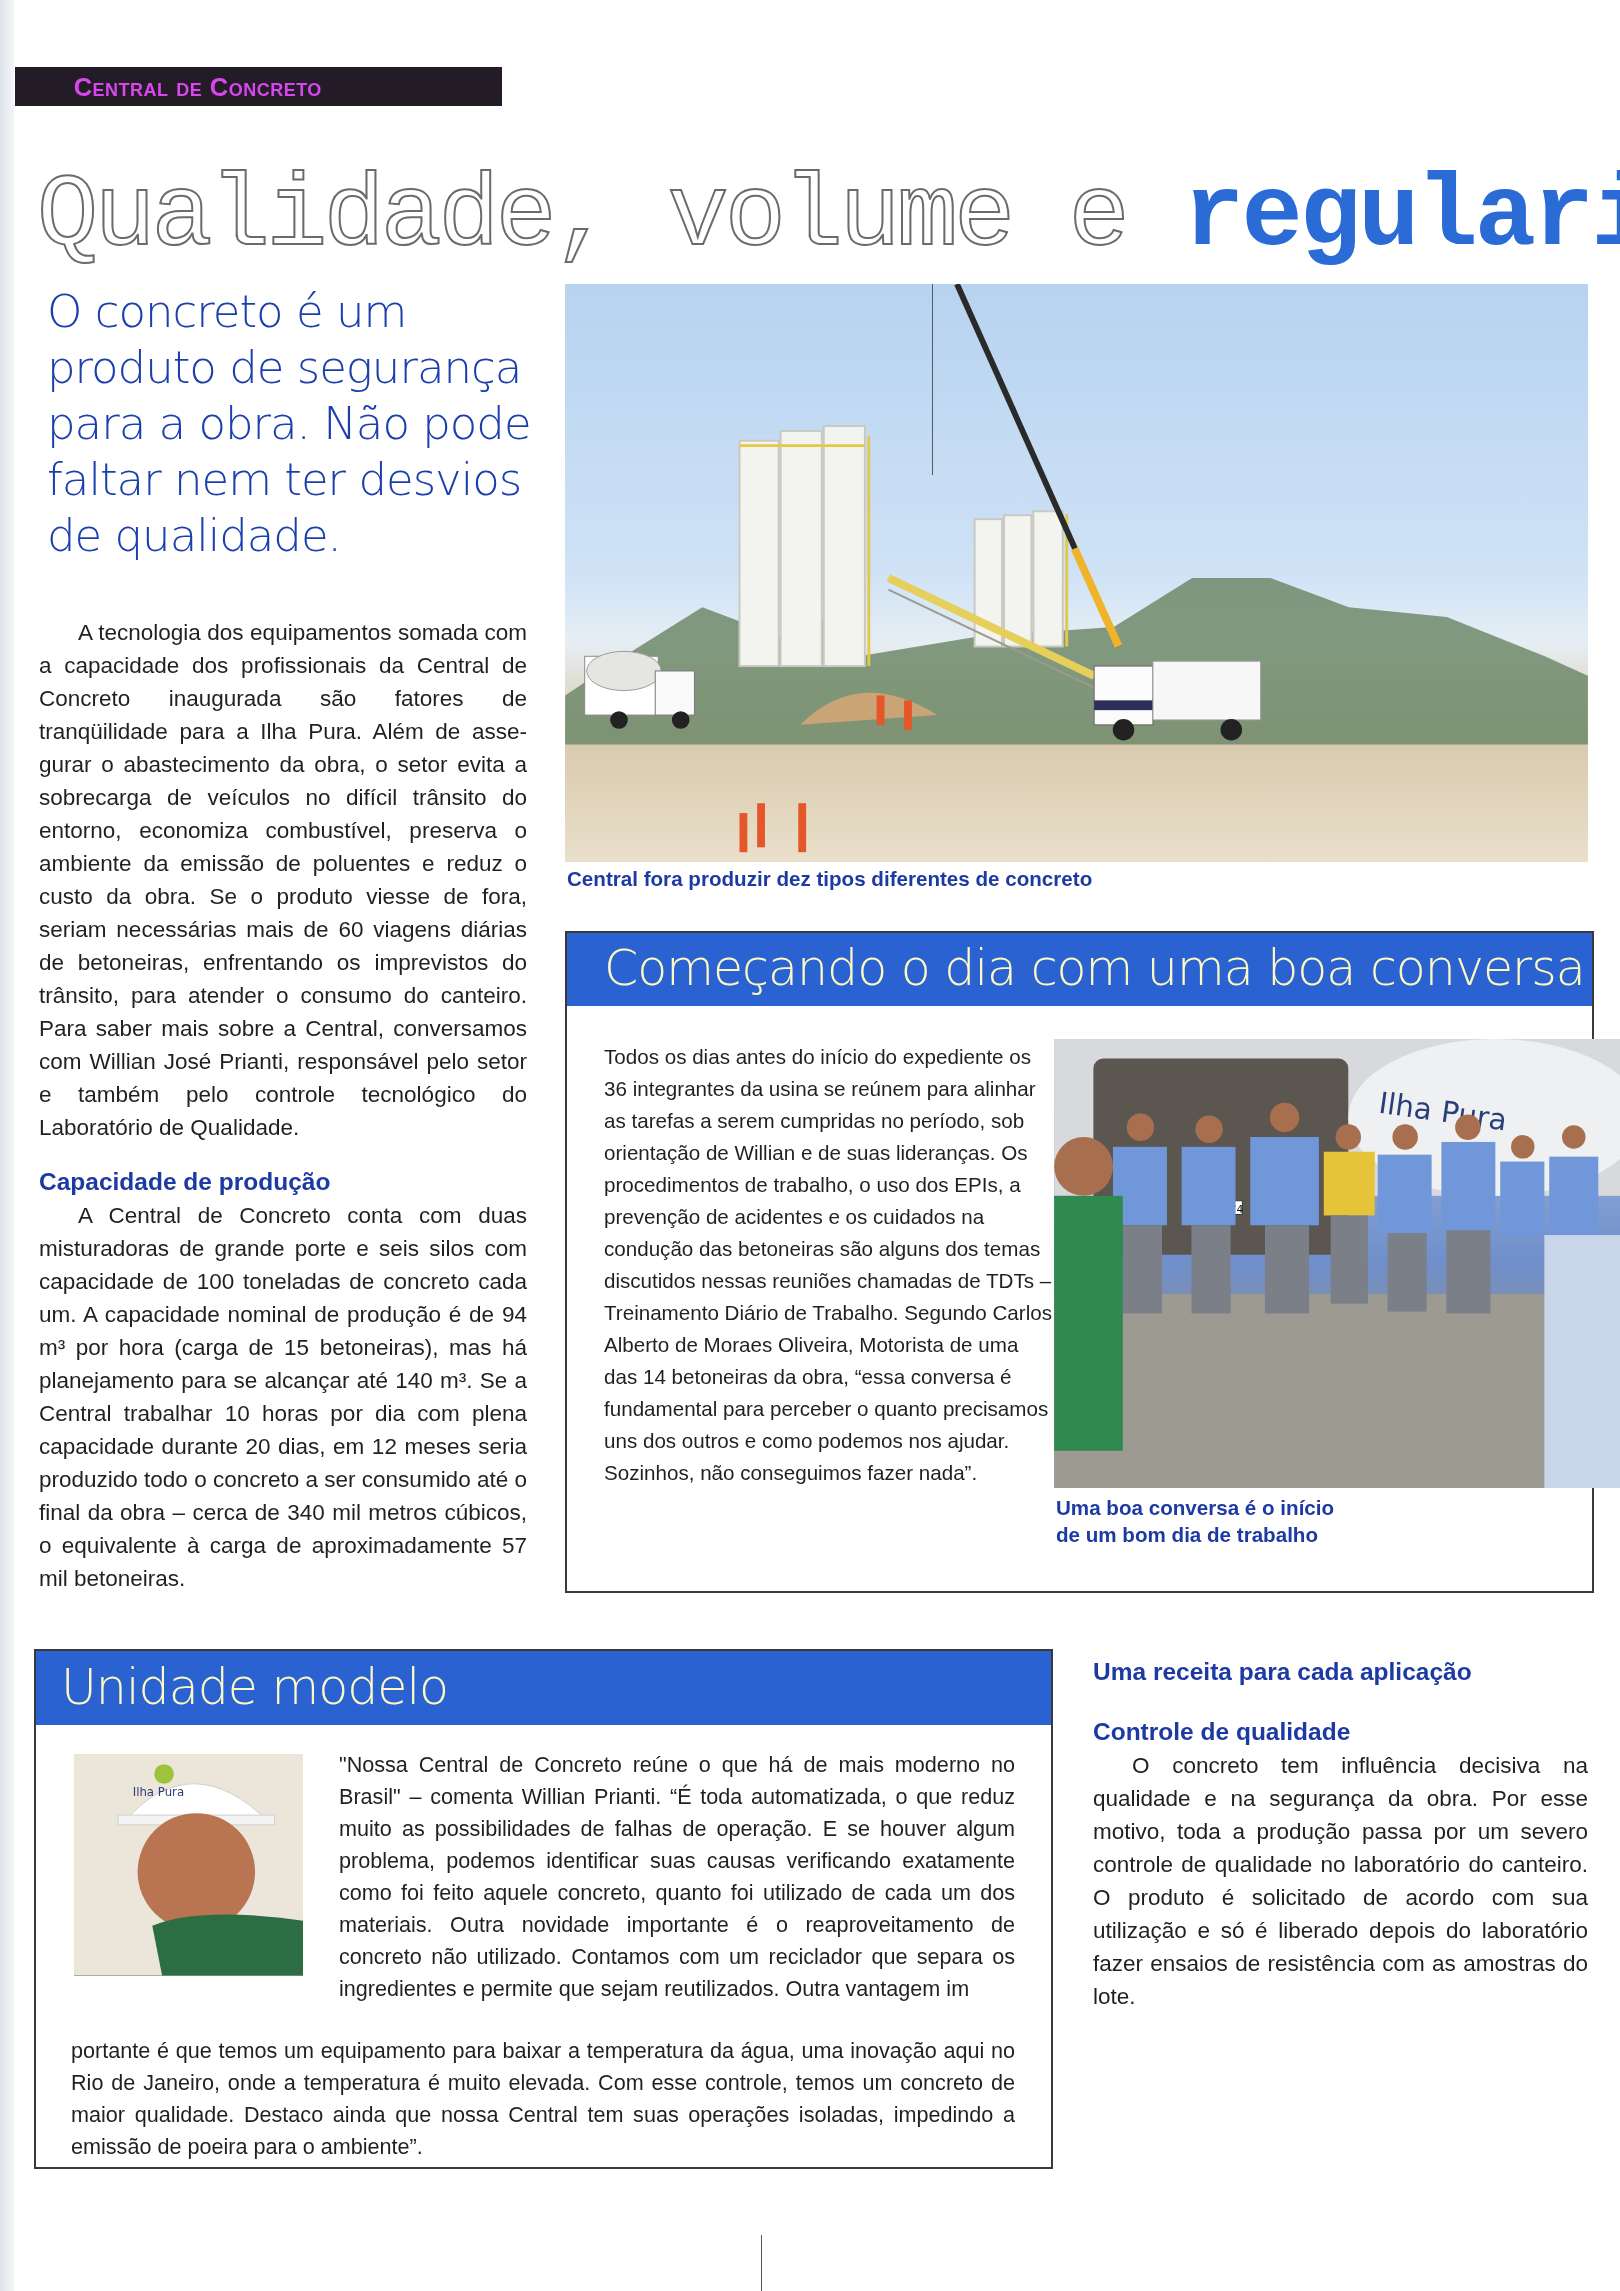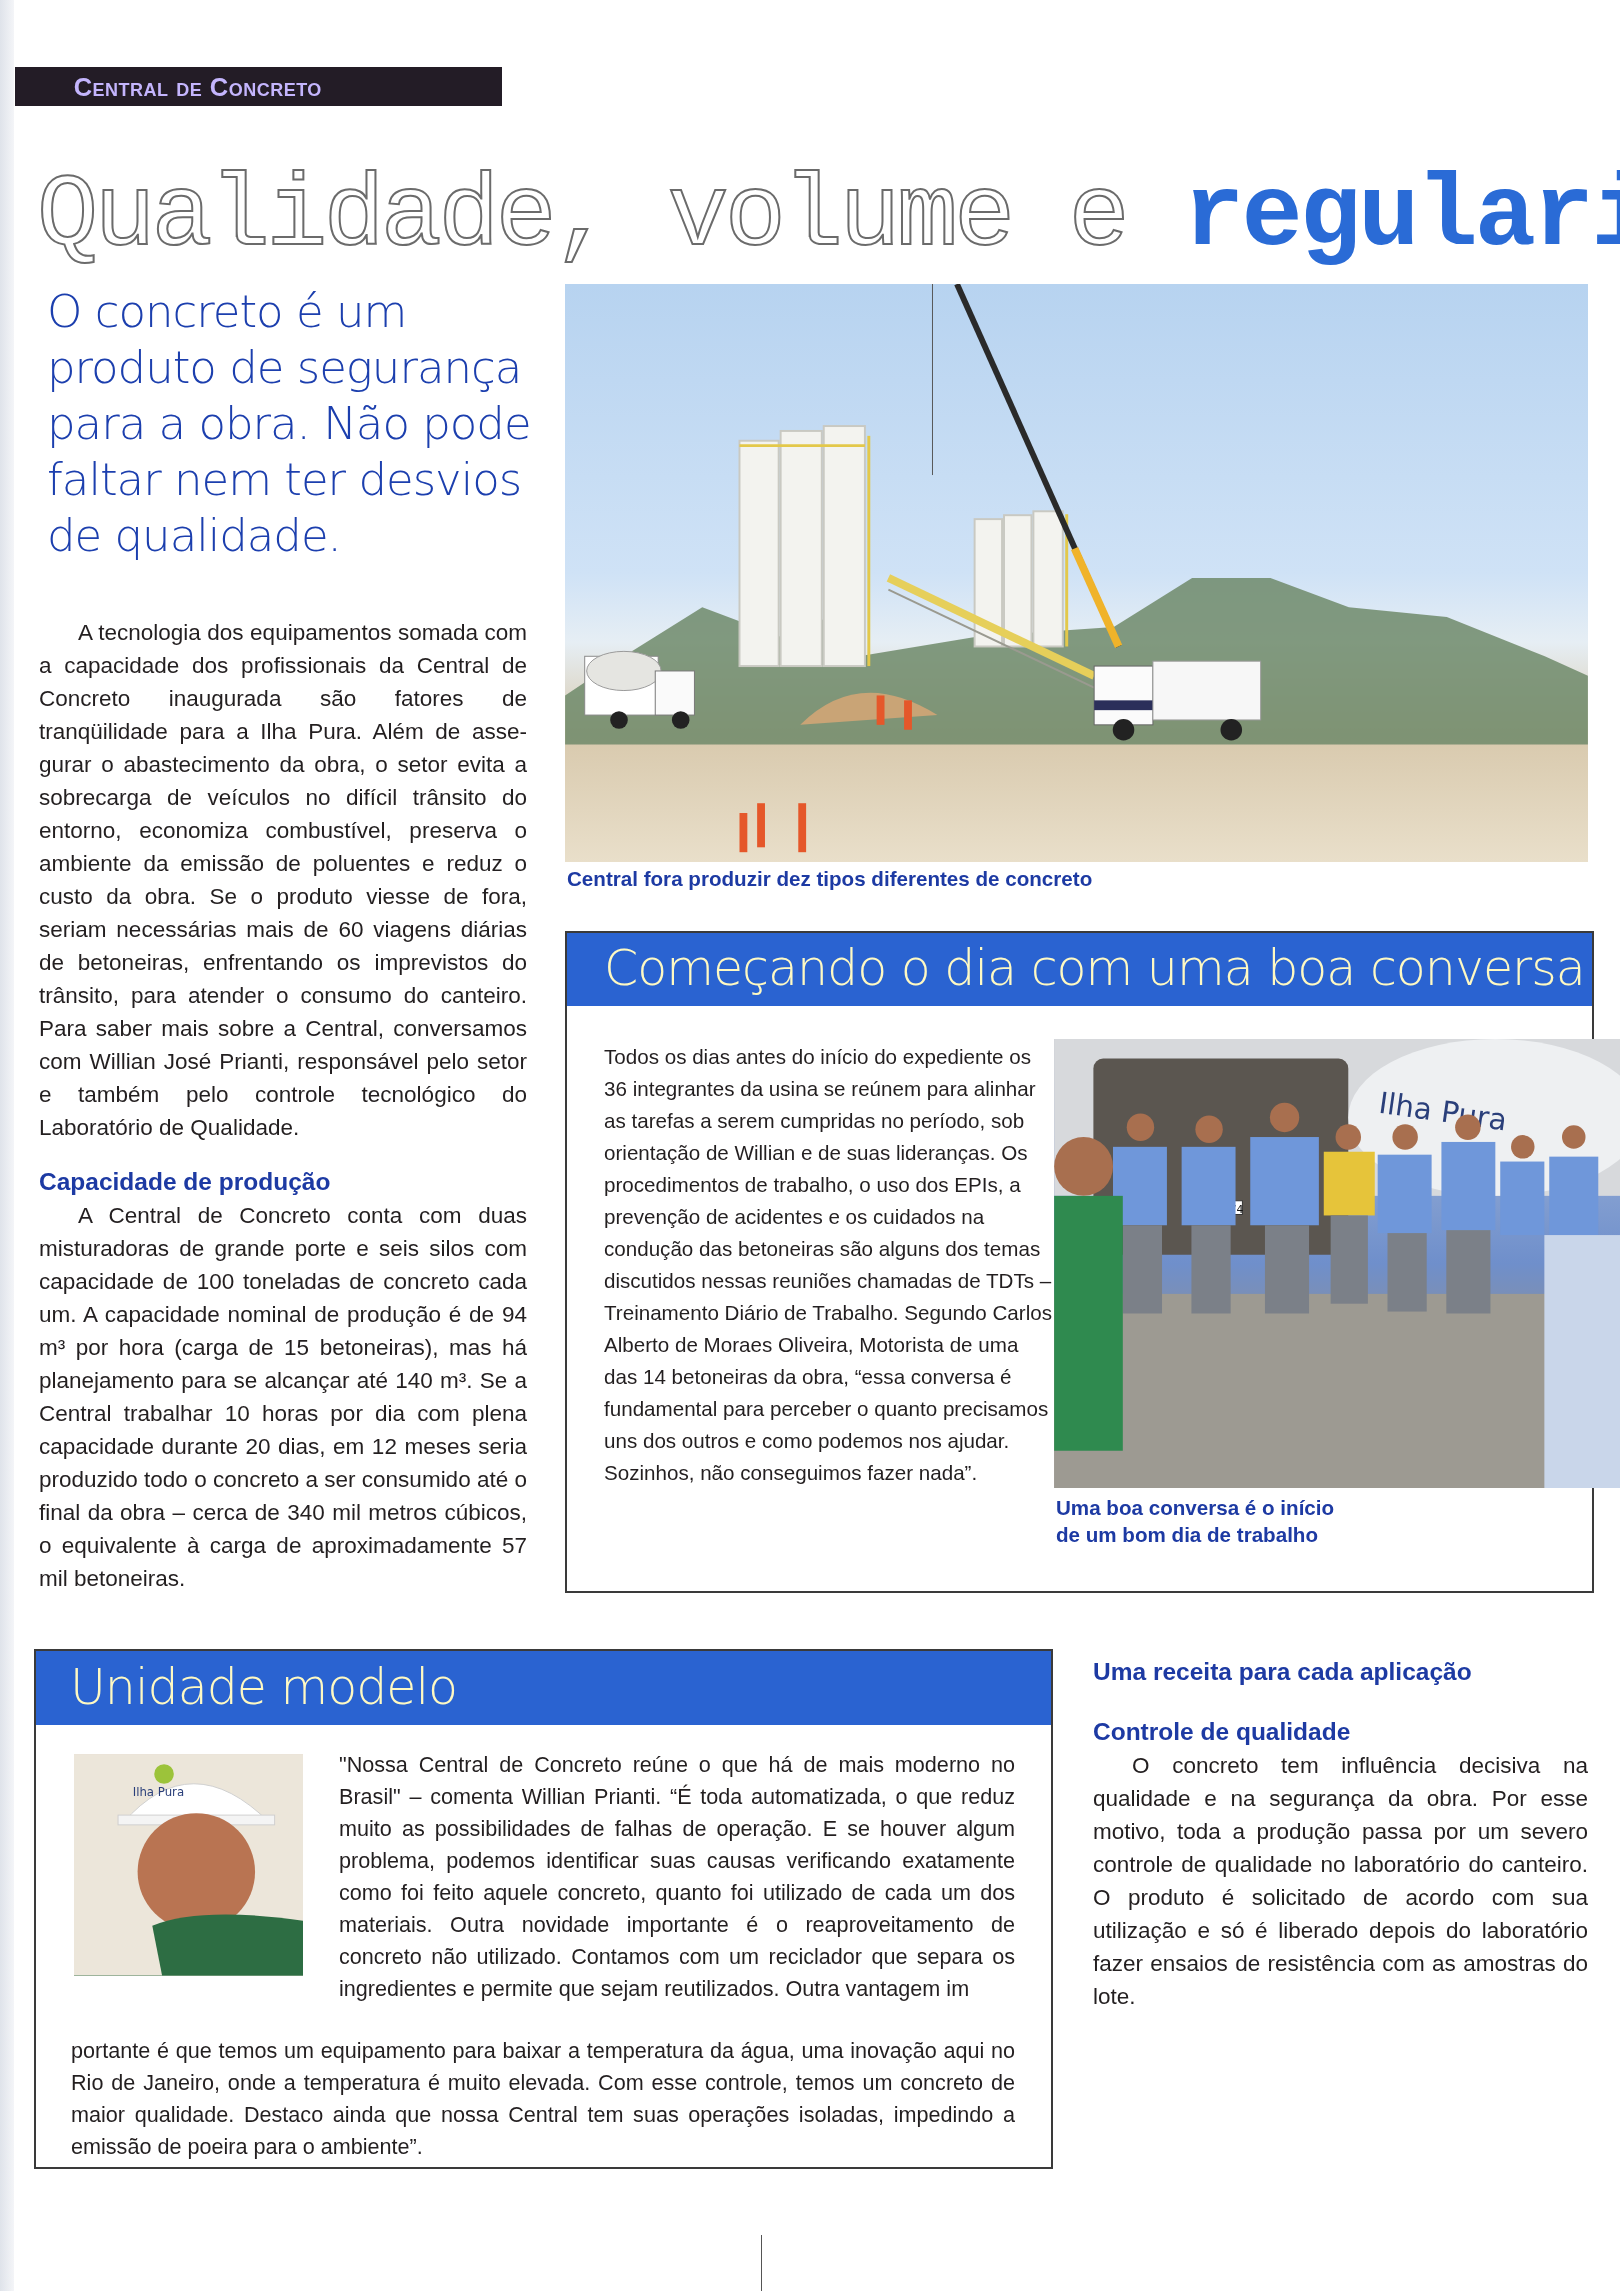--- a/index.html
+++ b/index.html
@@ -1,21 +1,21 @@
 <!DOCTYPE html>
 <html><head>
 <meta charset="utf-8">
 <style>
   html, body { margin:0; padding:0; }
   body { width:1620px; height:2292px; background:#ffffff; position:relative; overflow:hidden;
          font-family:"DejaVu Sans", sans-serif; color:#231f20; }
   .page-edge { position:absolute; left:0; top:0; width:13.7px; height:2292px;
                background:linear-gradient(90deg,#dfe3ea,#f4f5f8); }
   .section-tag { position:absolute; left:14.7px; top:67px; width:487px; height:39px; background:#231c26;
-                 color:#c4b5fd; box-sizing:border-box; padding:5.9px 0 0 59px;
+                 color:#d946ef; box-sizing:border-box; padding:5.9px 0 0 59px;
                  font-family:"Liberation Sans", sans-serif; font-weight:bold; font-size:25.5px;
                  letter-spacing:0.5px; font-variant:small-caps; }
   .title { position:absolute; left:37px; top:154px; width:1568px; white-space:nowrap;
            font-family:Liberation Mono, monospace; font-size:102px; line-height:127px;
            letter-spacing:-3.9px; }
   .title .light { color:#ffffff; -webkit-text-stroke:2px #6b6b6b; font-weight:normal; }
   .title .bold { color:#2a6bd6; font-weight:bold; letter-spacing:-2.9px; }
   .lead { position:absolute; left:39px; top:284px; width:490px;
           font-family:"DejaVu Sans", sans-serif; font-weight:200; font-size:45px; line-height:56px;
           color:#1c3fae; letter-spacing:-1px;margin-left:8px; }
@@ -35,21 +35,21 @@
   .box-header { position:absolute; left:0; top:0; right:0; background:#2a63d1; color:#fef9c3;
                 font-family:"DejaVu Sans", sans-serif; font-weight:200; letter-spacing:-1px; }
   .box1 { left:565px; top:931px; width:1029px; height:662px; }
   .box1 .box-header { height:73px; font-size:49px; line-height:71px; padding-left:37px; }
   .box1-text { position:absolute; left:37px; top:108px; width:451px; font-size:20.6px; line-height:32px;
                text-align:left; }
   .photo2 { left:1054px; top:1039px; width:567px; height:449px;
             background:linear-gradient(180deg,#c8ccd0 0%,#8fa8d4 25%,#6f8fcb 50%,#8d8f96 70%,#b5b2aa 100%); }
   .caption2 { left:1056px; top:1495px; width:294px; }
   .box2 { left:34px; top:1649px; width:1019px; height:520px; }
-  .box2 .box-header { height:74px; font-size:49px; line-height:74px; padding-left:34px; }
+  .box2 .box-header { height:74px; font-size:49px; line-height:74px; padding-left:25px; }
   .portrait { left:74px; top:1754px; width:229px; height:222px;
               background:linear-gradient(180deg,#e9e3d8 0%,#f1ebe0 30%,#c7825d 45%,#b9724f 70%,#2f7a4c 85%,#2d6d43 100%); }
   .box2-text-top { position:absolute; left:303px; top:98px; width:676px; font-size:21.6px; line-height:32px;
                    text-align:justify; }
   .box2-text-bottom { position:absolute; left:35px; top:98px; width:944px; font-size:21.6px; line-height:32px; }
   .col-right { position:absolute; left:1093px; top:1656px; width:495px; }
   .col-right .subhead:first-child { margin-top:0; }
   .center-rule { position:absolute; left:761px; top:2235px; width:1px; height:57px; background:#555; }
   svg { display:block; }
 </style>

